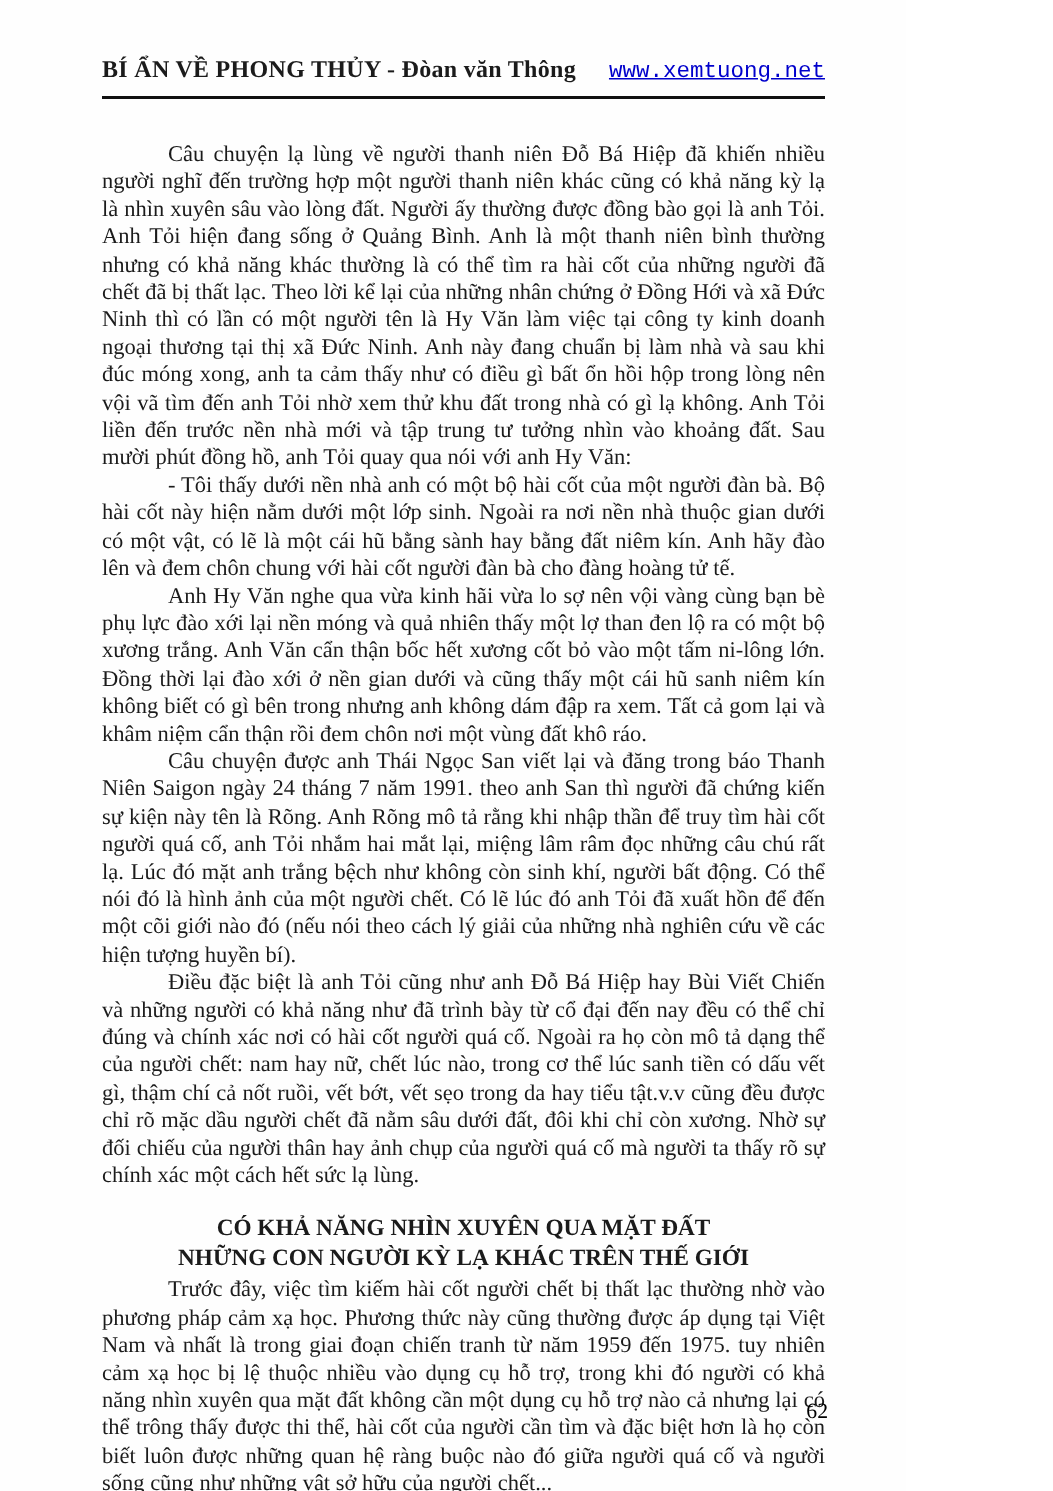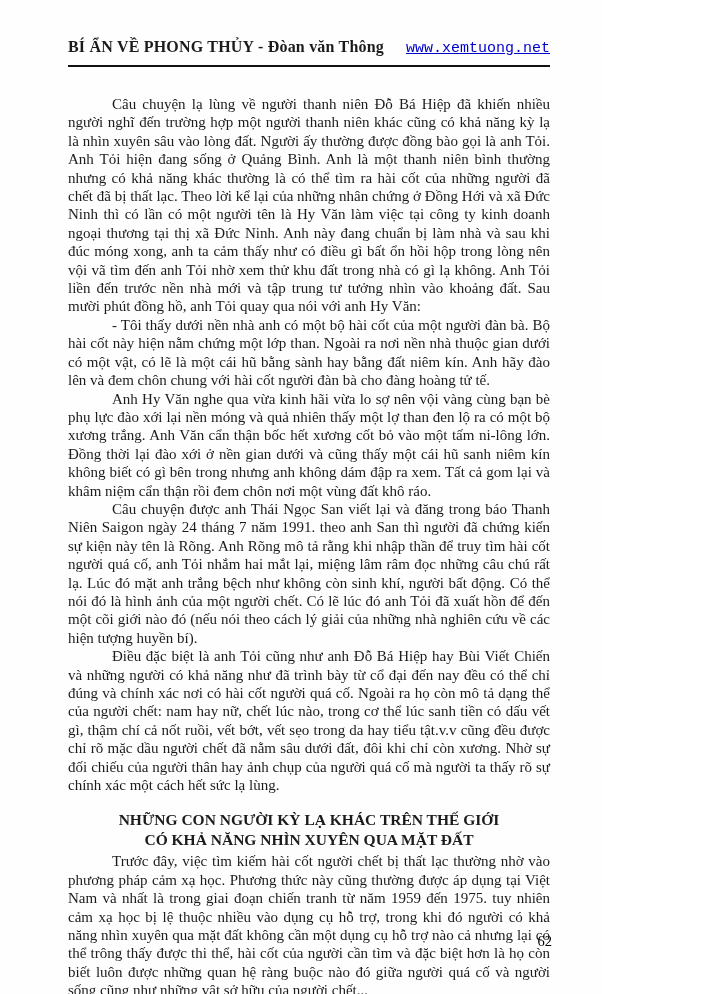--- a/index.html
+++ b/index.html
@@ -85,28 +85,28 @@
 <div class="page">
   <div class="page-inner">
 
     <div class="header-row">
       <span class="book-title">BÍ ẨN VỀ PHONG THỦY  - Đòan văn Thông</span>
       <span class="site-link">www.xemtuong.net</span>
     </div>
 
     <div class="body-text">
       <p>Câu chuyện lạ lùng về người thanh niên Đỗ Bá Hiệp đã khiến nhiều người nghĩ đến trường hợp một người thanh niên khác cũng có khả năng kỳ lạ là nhìn xuyên sâu vào lòng đất. Người ấy thường được đồng bào gọi là anh Tỏi.  Anh Tỏi hiện đang sống ở Quảng Bình. Anh là một thanh niên bình thường nhưng có khả năng khác thường là có thể tìm ra hài cốt của những người đã chết đã bị thất lạc. Theo lời kể lại của những nhân chứng ở Đồng Hới và xã Đức Ninh thì có lần có một người tên là Hy Văn làm việc tại công ty kinh doanh ngoại thương tại thị xã Đức Ninh. Anh này đang chuẩn bị làm nhà và sau khi đúc móng xong, anh ta cảm thấy như có điều gì bất ổn hồi hộp trong lòng nên vội vã tìm đến anh Tỏi nhờ xem thử khu đất trong nhà có gì lạ không. Anh Tỏi liền đến trước nền nhà mới và tập trung tư tưởng nhìn vào khoảng đất. Sau mười phút đồng hồ, anh Tỏi quay qua nói với anh Hy Văn:</p>
-      <p>- Tôi thấy dưới nền nhà anh có một bộ hài cốt của một người đàn bà. Bộ hài cốt này hiện nằm chứng một lớp than. Ngoài ra nơi nền nhà thuộc gian dưới có một vật, có lẽ là một cái hũ bằng sành hay bằng đất niêm kín. Anh hãy đào lên và đem chôn chung với hài cốt người đàn bà cho đàng hoàng tử tế.</p>
+      <p>- Tôi thấy dưới nền nhà anh có một bộ hài cốt của một người đàn bà. Bộ hài cốt này hiện nằm dưới một lớp sinh. Ngoài ra nơi nền nhà thuộc gian dưới có một vật, có lẽ là một cái hũ bằng sành hay bằng đất niêm kín. Anh hãy đào lên và đem chôn chung với hài cốt người đàn bà cho đàng hoàng tử tế.</p>
       <p>Anh Hy Văn nghe qua vừa kinh hãi vừa lo sợ nên vội vàng cùng bạn bè phụ lực đào xới lại nền móng và quả nhiên thấy một lợ than đen lộ ra có một bộ xương trắng. Anh Văn cẩn thận bốc hết xương cốt bỏ vào một tấm ni-lông lớn. Đồng thời lại đào xới ở nền gian dưới và cũng thấy một cái hũ sanh niêm kín không biết có gì bên trong nhưng anh không dám đập ra xem. Tất cả gom lại và khâm niệm cẩn thận rồi đem chôn nơi một vùng đất khô ráo.</p>
       <p>Câu chuyện được anh Thái Ngọc San viết lại và đăng trong báo Thanh Niên Saigon ngày 24 tháng 7 năm 1991. theo anh San thì người đã chứng kiến sự kiện này tên là Rõng. Anh Rõng mô tả rằng khi nhập thần để truy tìm hài cốt người quá cố, anh Tỏi nhắm hai mắt lại, miệng lâm râm đọc những câu chú rất lạ. Lúc đó mặt anh trắng bệch như không còn sinh khí, người bất động. Có thể nói đó là hình ảnh của một người chết. Có lẽ lúc đó anh Tỏi đã xuất hồn để đến một cõi giới nào đó (nếu nói theo cách lý giải của những nhà nghiên cứu về các hiện tượng huyền bí).</p>
       <p>Điều đặc biệt là anh Tỏi cũng như anh Đỗ Bá Hiệp hay Bùi Viết Chiến và những người có khả năng như đã trình bày từ cổ đại đến nay đều có thể chỉ đúng và chính xác nơi có hài cốt người quá cố. Ngoài ra họ còn mô tả dạng thể của người chết: nam hay nữ, chết lúc nào, trong cơ thể lúc sanh tiền có dấu vết gì, thậm chí cả nốt ruồi, vết bớt, vết sẹo trong da hay tiểu tật.v.v cũng đều được chỉ rõ mặc dầu người chết đã nằm sâu dưới đất, đôi khi chỉ còn xương. Nhờ sự đối chiếu của người thân hay ảnh chụp của người quá cố mà người ta thấy rõ sự chính xác một cách hết sức lạ lùng.</p>
 
       <div class="section-heading">
+        <div>CÓ KHẢ NĂNG NHÌN XUYÊN QUA MẶT ĐẤT</div>
         <div>NHỮNG CON NGƯỜI KỲ LẠ KHÁC TRÊN THẾ GIỚI</div>
-        <div>CÓ KHẢ NĂNG NHÌN XUYÊN QUA MẶT ĐẤT</div>
       </div>
 
       <p>Trước đây, việc tìm kiếm hài cốt người chết bị thất lạc thường nhờ vào phương pháp cảm xạ học. Phương thức này cũng thường được áp dụng tại Việt Nam và nhất là trong giai đoạn chiến tranh từ năm 1959 đến 1975. tuy nhiên cảm xạ học bị lệ thuộc nhiều vào dụng cụ hỗ trợ, trong khi đó người có khả năng nhìn xuyên qua mặt đất không cần một dụng cụ hỗ trợ nào cả nhưng lại có thể trông thấy được thi thể, hài cốt của người cần tìm và đặc biệt hơn là họ còn biết luôn được những quan hệ ràng buộc nào đó giữa người quá cố và người sống cũng như những vật sở hữu của người chết...</p>
 
       <p class="separator-line">------</p>
     </div>
 
   </div>
 
   <div class="page-number">62</div>

